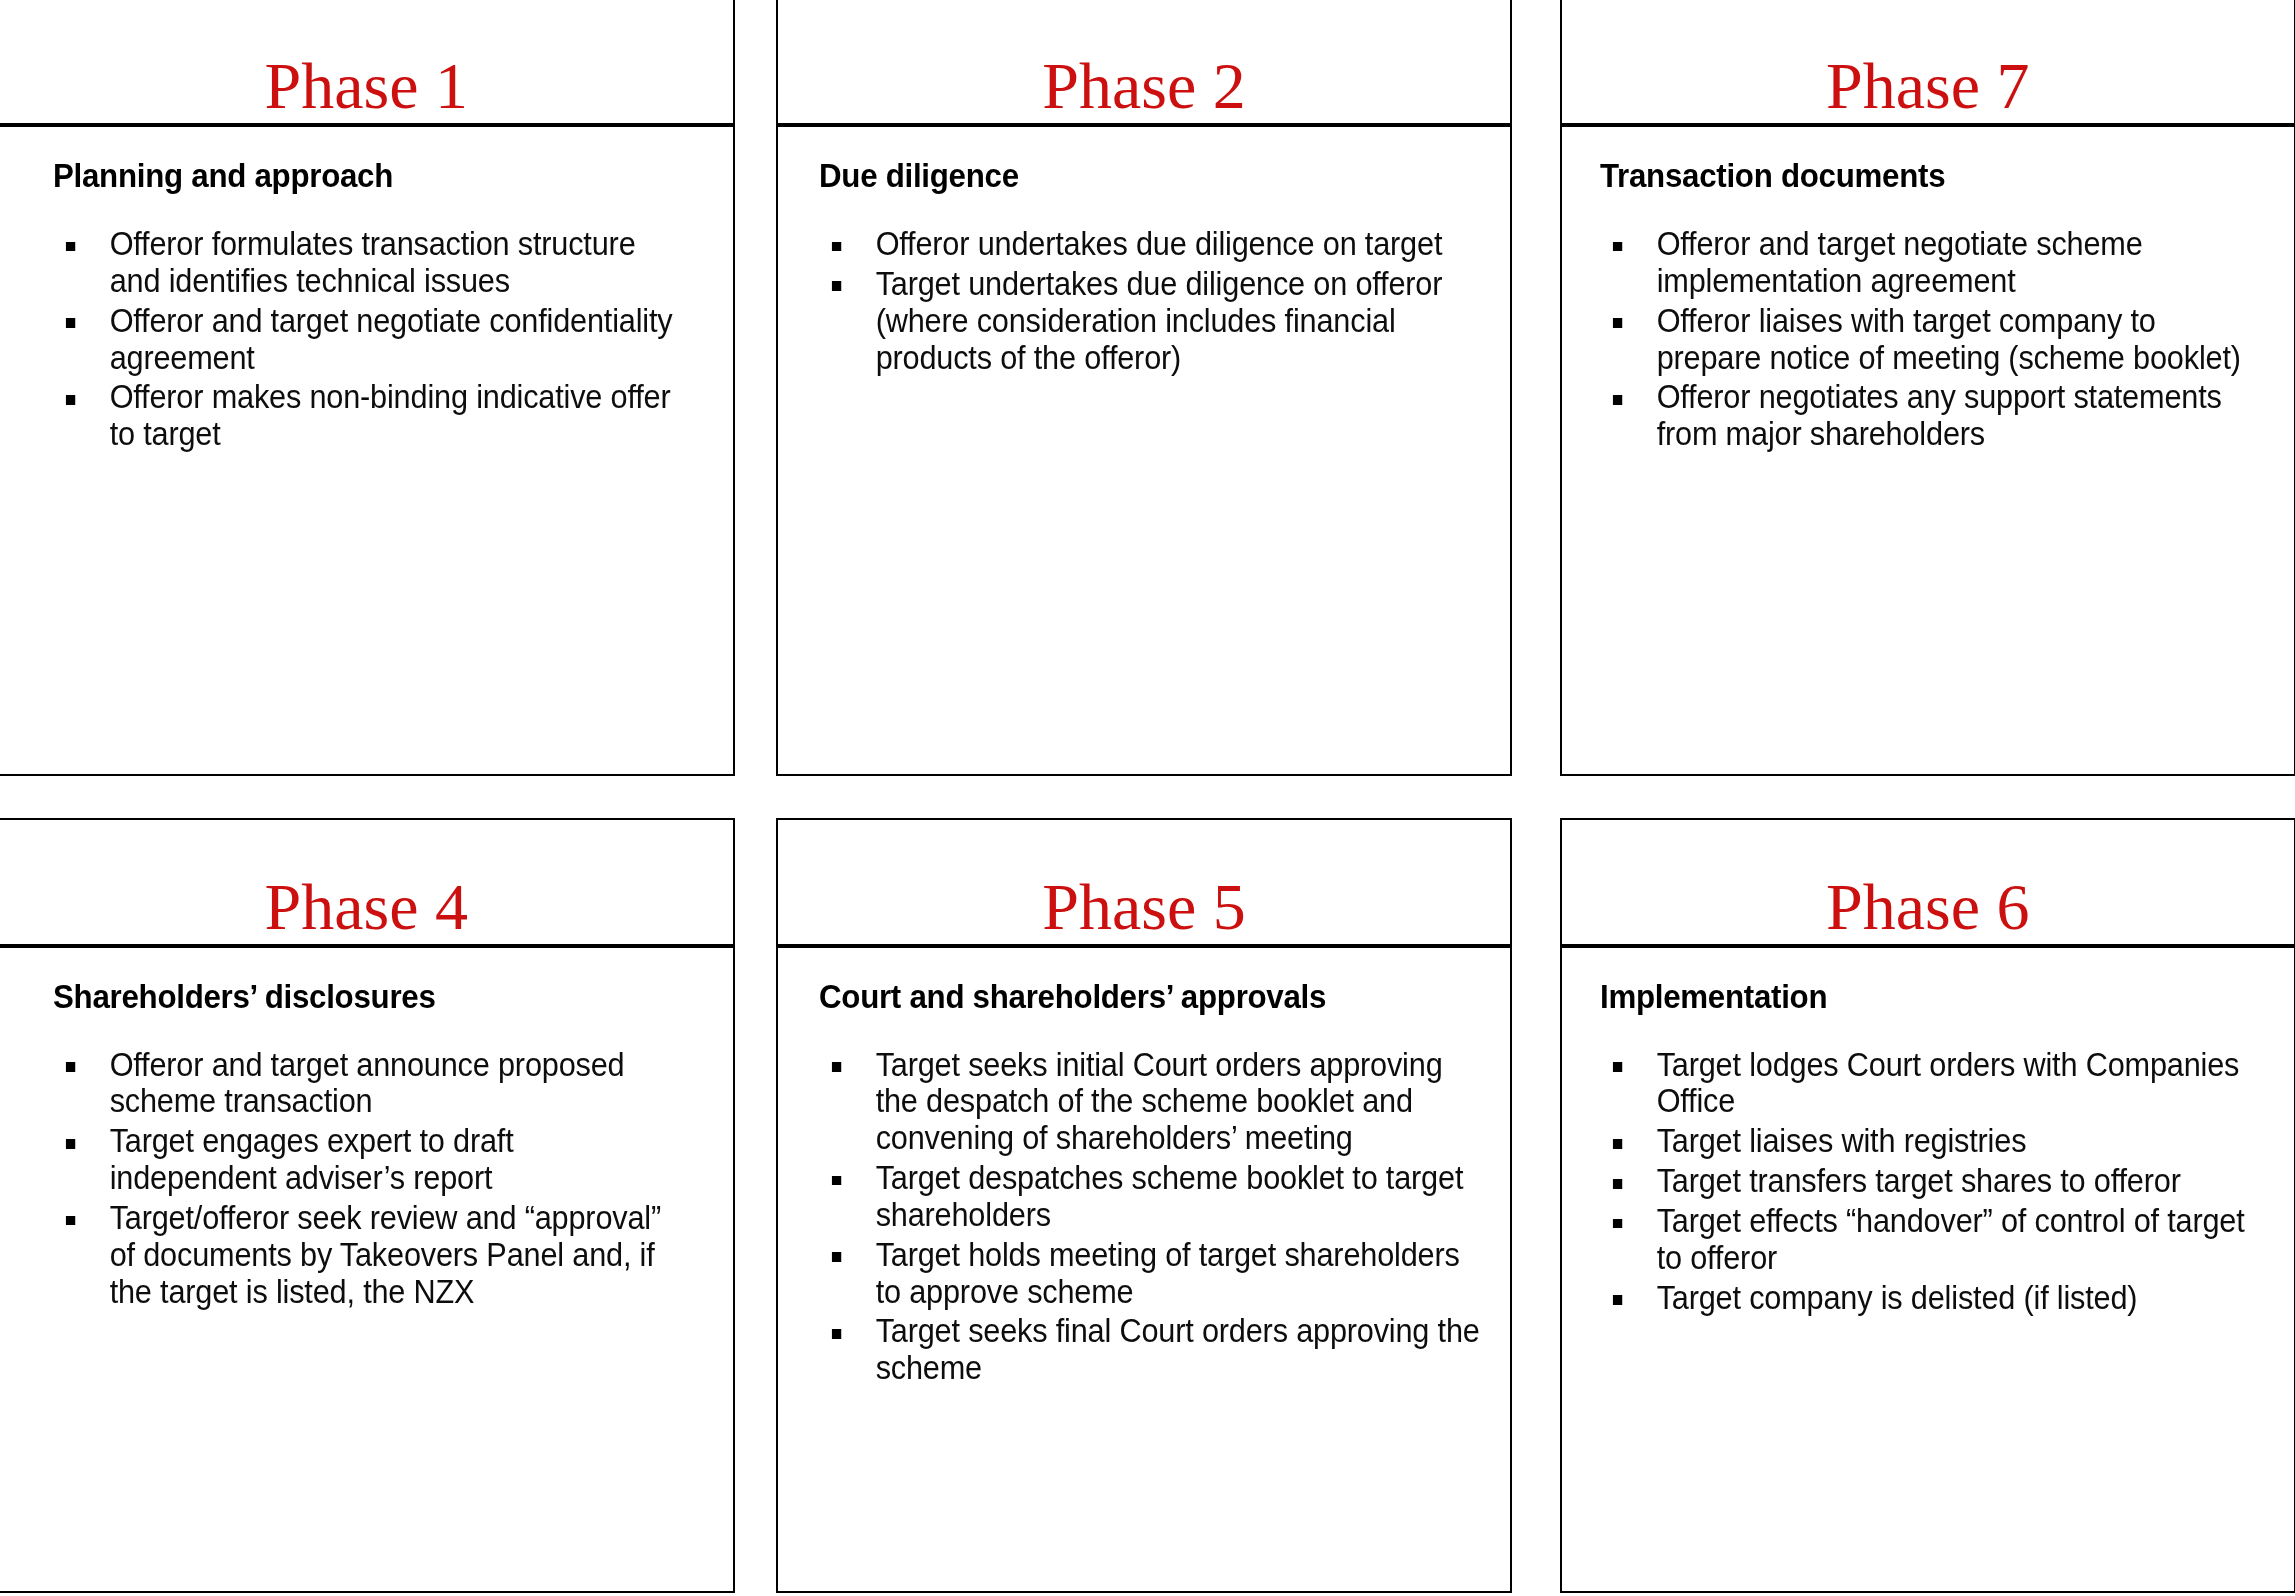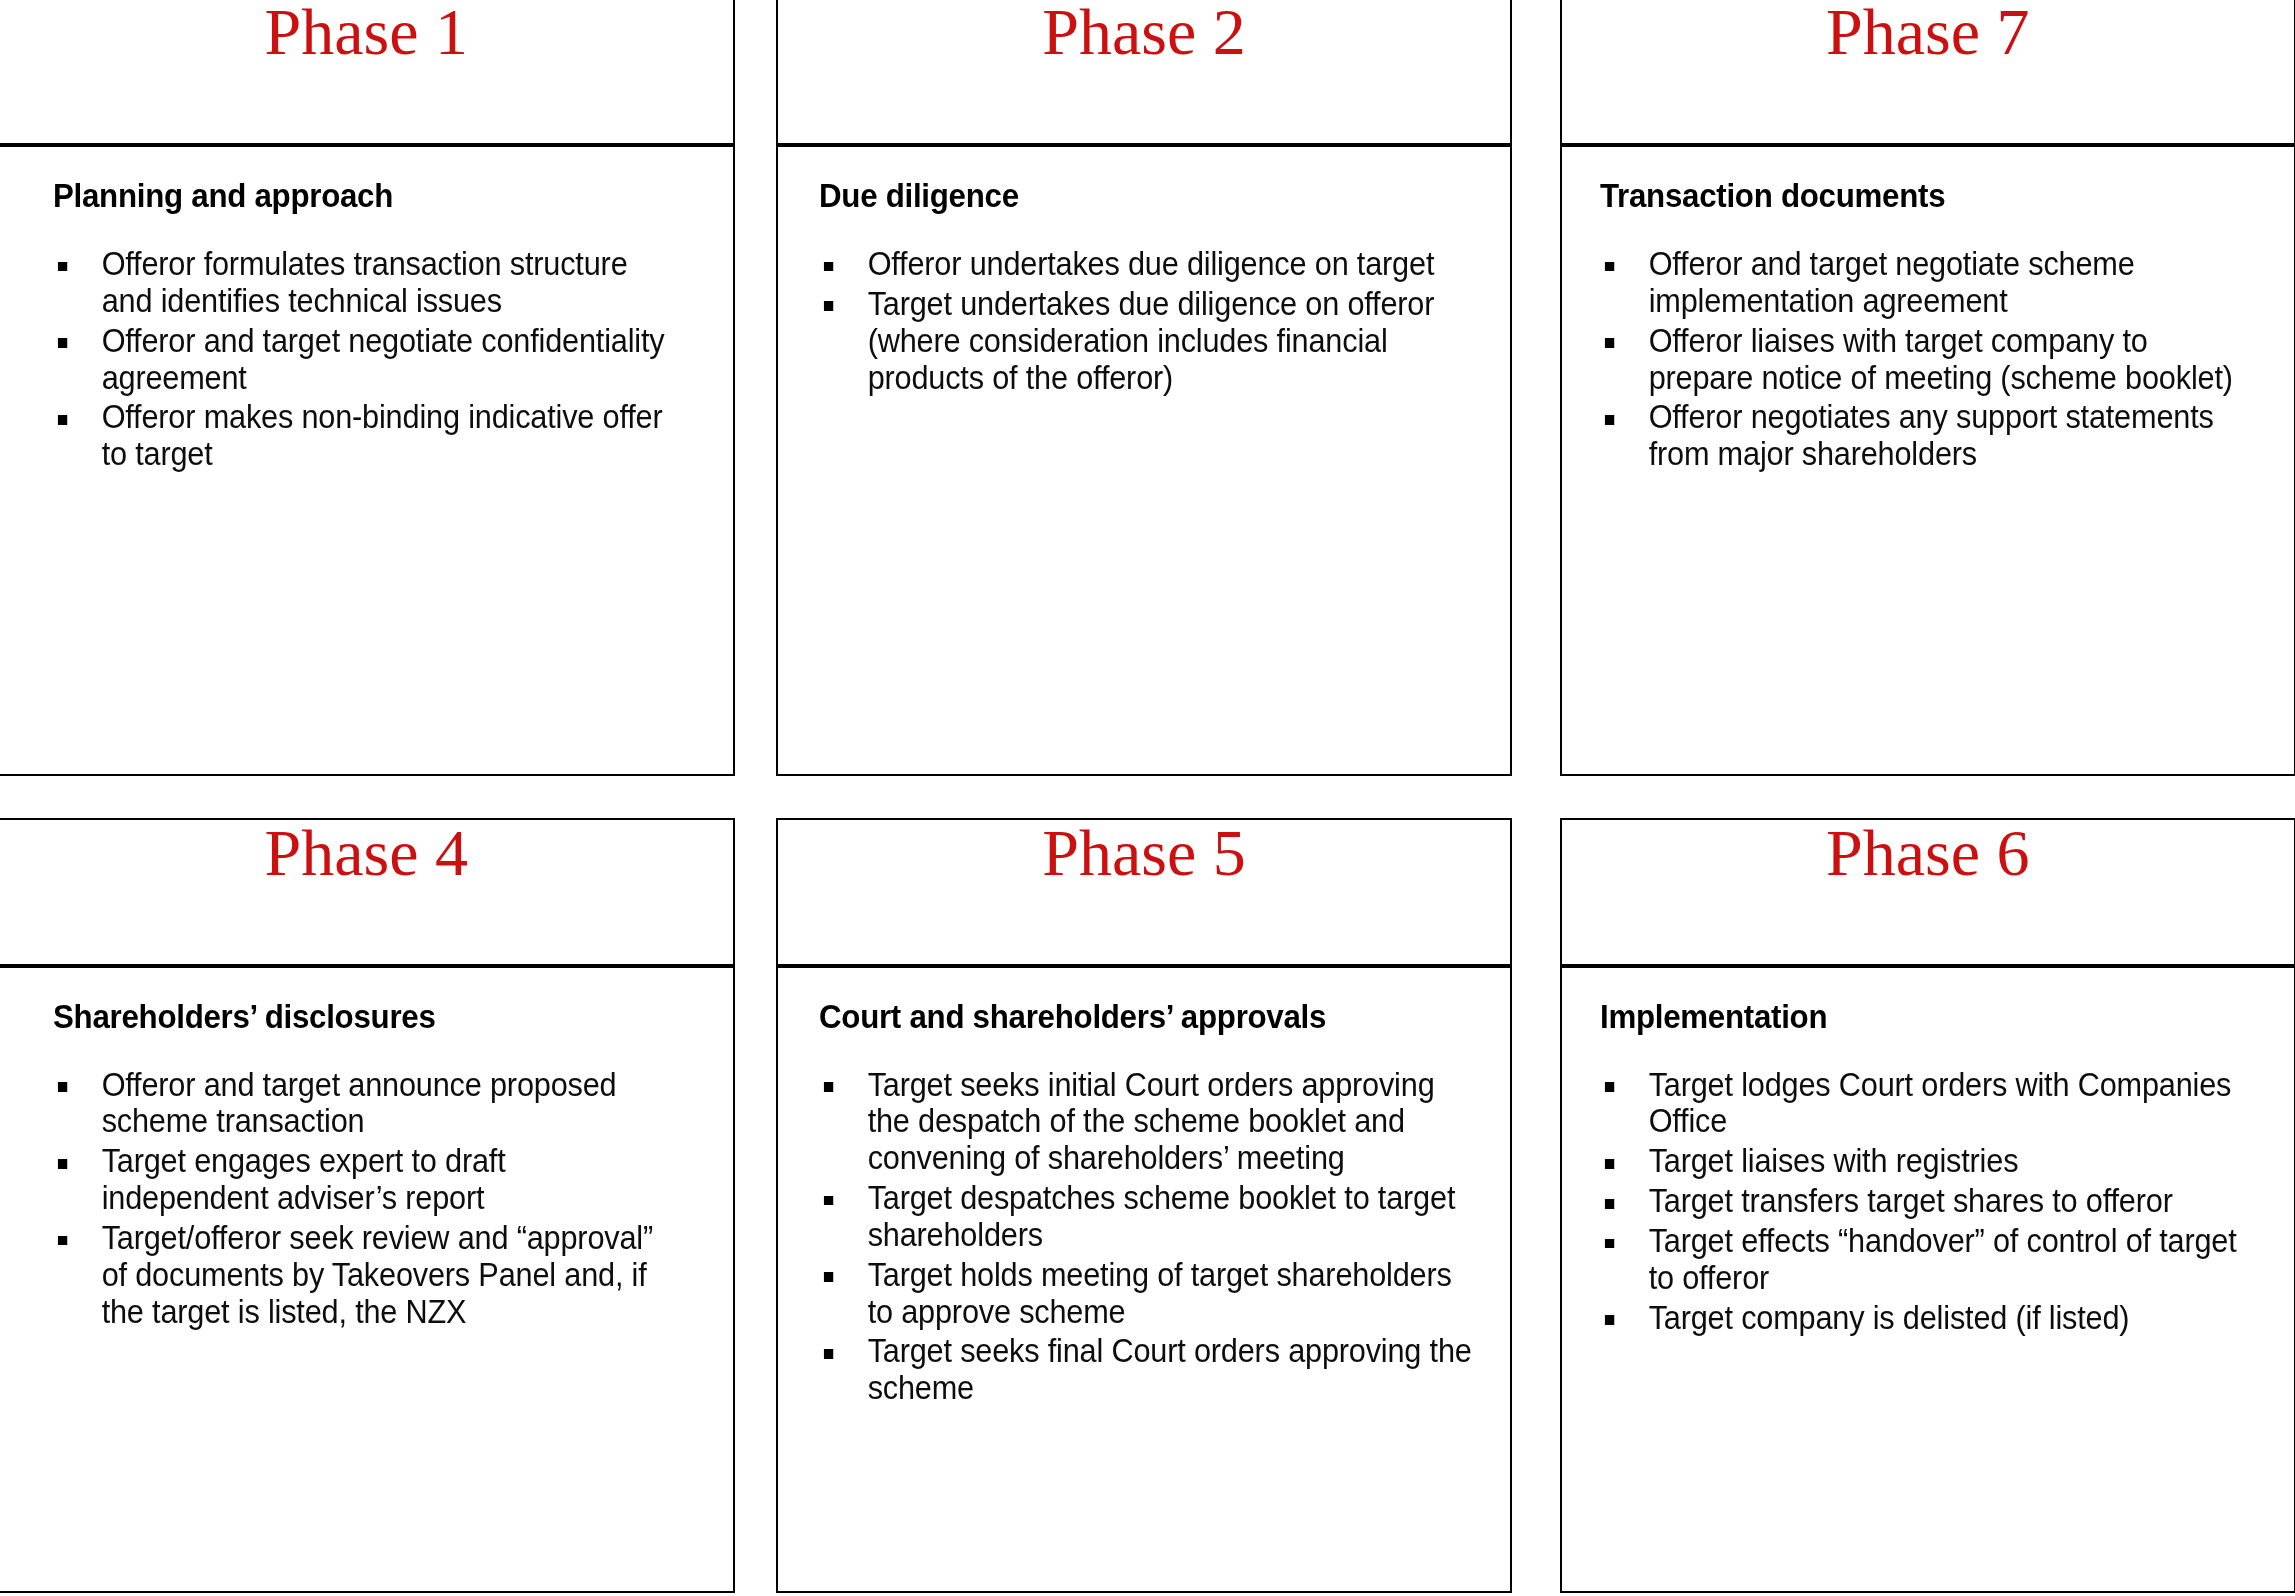--- a/index.html
+++ b/index.html
@@ -44,23 +44,23 @@
   }
 
   
   .card.edge-left  { border-left-width: 2.6px; margin-left: -2.6px; }
   .card.edge-right { border-right-width: 2.6px; margin-right: -2.6px; }
   .card.edge-top   { border-top-width: 2.6px;  margin-top: -2.6px;  }
   .card.edge-bottom{ border-bottom-width: 2.6px; margin-bottom: -2.6px; }
 
   .card-header {
     flex: 0 0 auto;
-    height: 148px;
+    height: 128px;
     display: flex;
-    align-items: flex-start;
+    align-items: flex-end;
     justify-content: center;
     border-bottom: 4.6px solid #000000;
     box-sizing: border-box;
   }
 
   .phase-title {
     font-family: "Liberation Serif", "DejaVu Serif", serif;
     font-size: 66px;
     line-height: 1;
     color: #CC1010;
@@ -86,21 +86,21 @@
     color: #000000;
     margin: 0 0 32px 0;
     letter-spacing: -0.3px;
     transform: scaleX(0.92);
     transform-origin: left center;
     white-space: nowrap;
   }
 
   .bullets {
     list-style: none;
-    margin: 4px;
+    margin: 12px;
     padding: 0;
   }
 
   .bullet-item {
     position: relative;
     padding-left: 48px;
     margin: 0 0 3.1px 0;
     font-family: "Liberation Sans Narrow", "Liberation Sans", sans-serif;
     font-size: 33px;
     line-height: 1.115;

